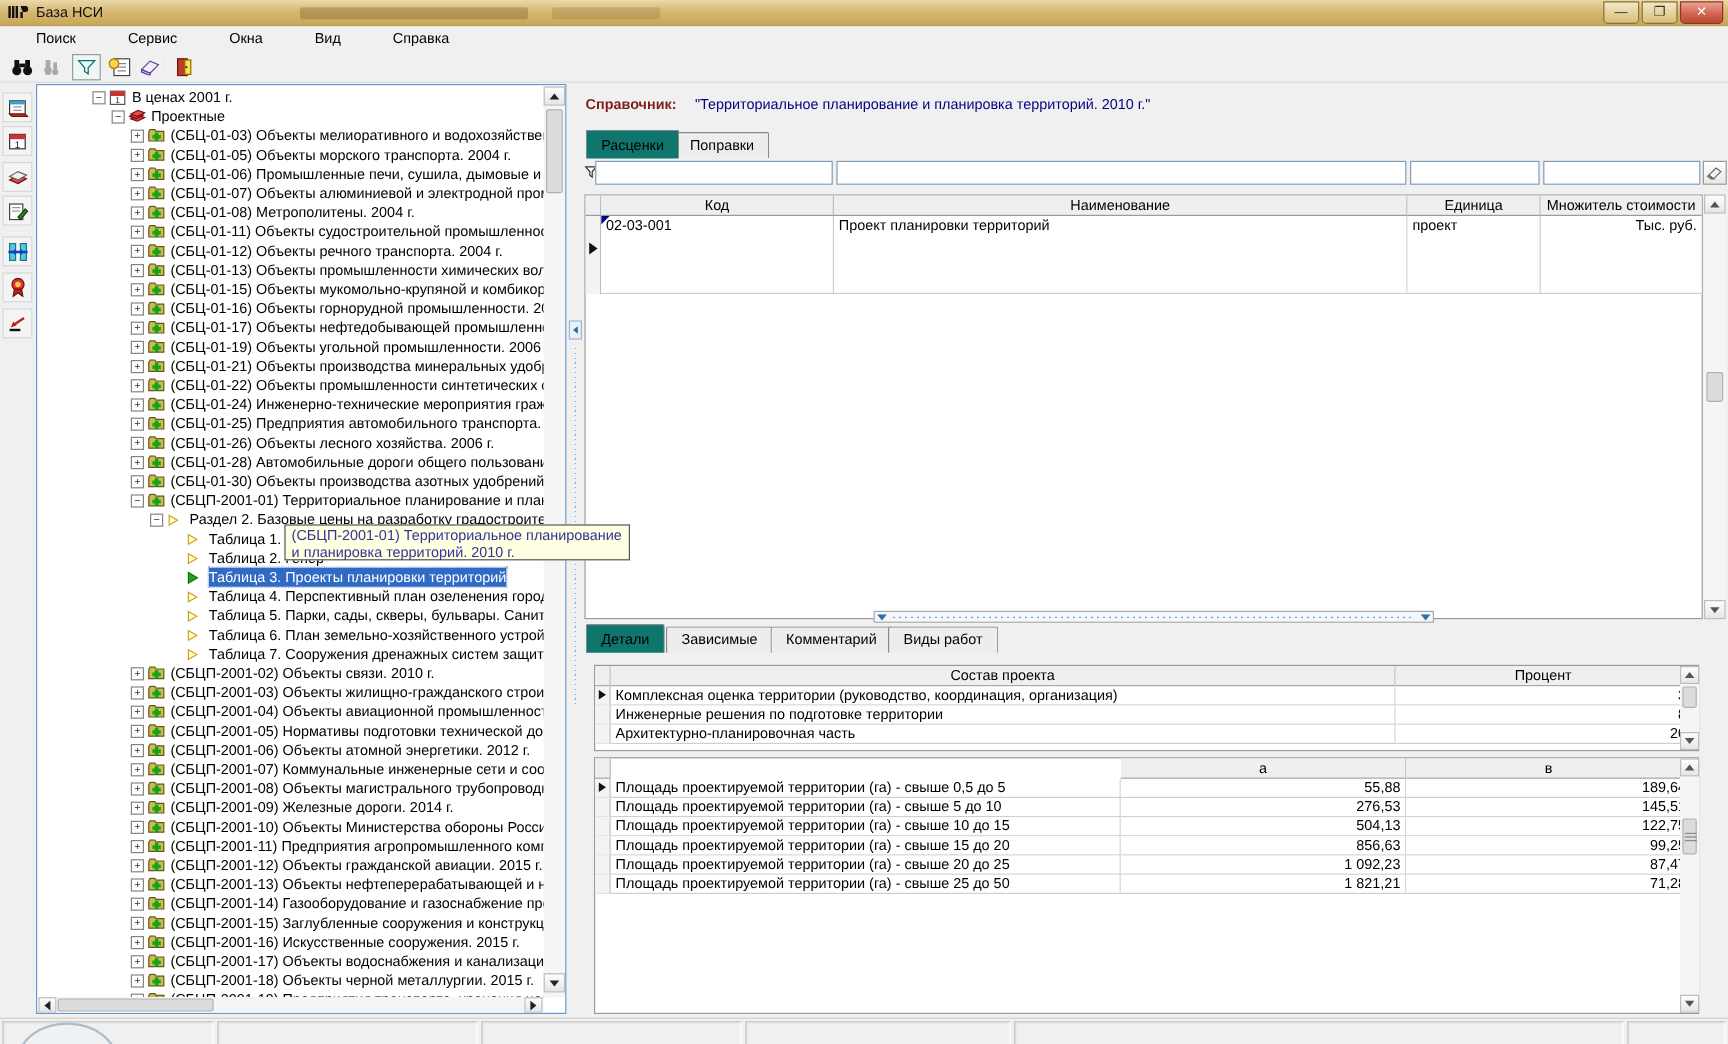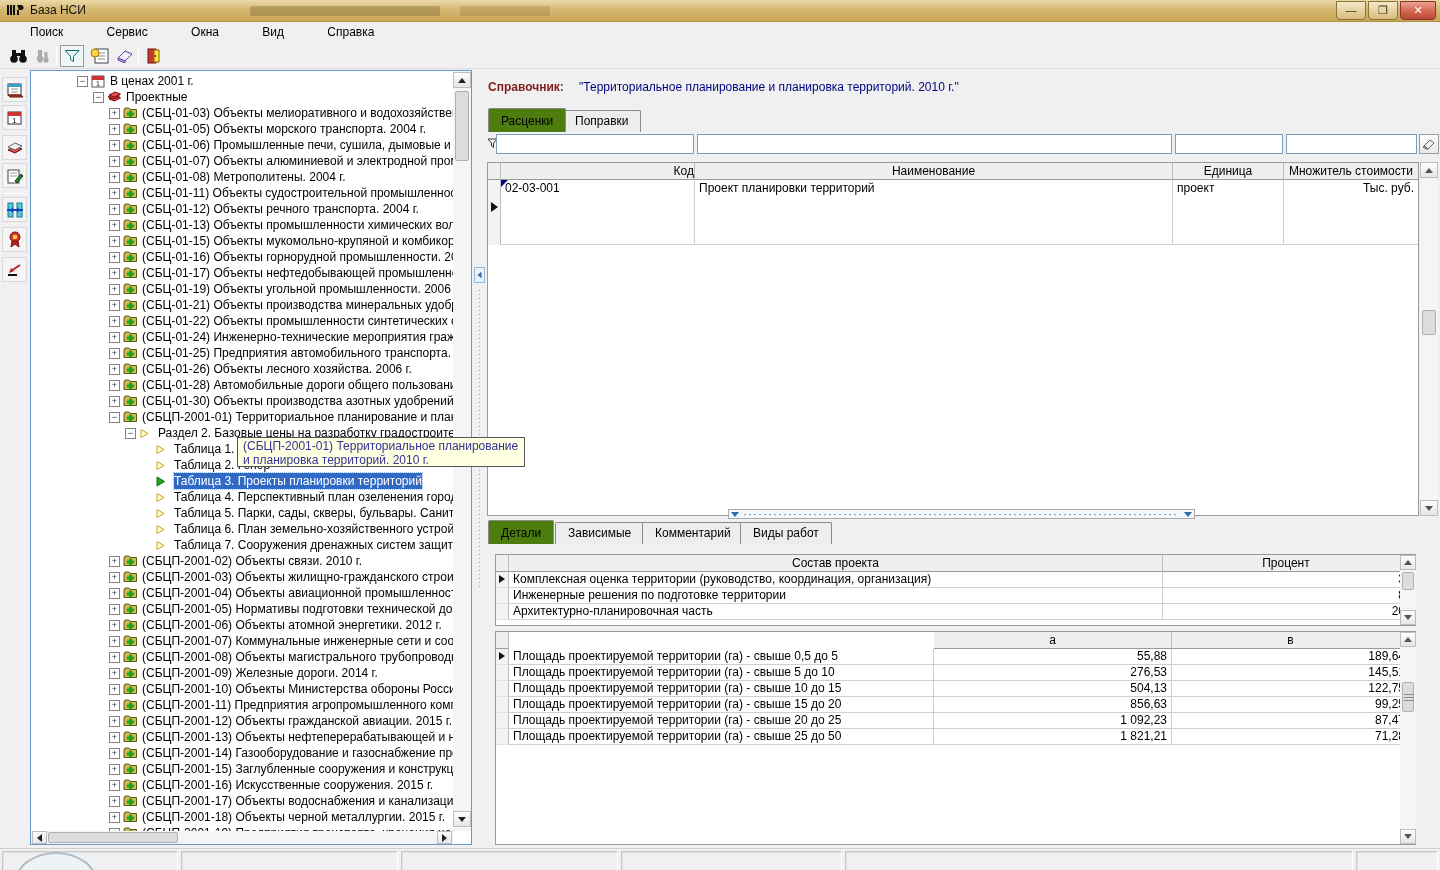--- a/index.html
+++ b/index.html
@@ -65,21 +65,21 @@
     background:repeating-linear-gradient(#88aacc 0 1px, transparent 1px 4px); }
 
   
   .right-panel { position:absolute; left:487px; top:70px; width:953px; height:778px; background:#f0f0f0; }
   .ref-line { position:absolute; left:1px; top:10px; white-space:nowrap; }
   .ref-label { color:#7f1d1d; font-weight:bold; }
   .ref-value { color:#000080; margin-left:12px; }
 
   .tab { position:absolute; height:22px; padding:0 12px; line-height:20px; font-size:12px;
     border:1px solid #898989; border-bottom:none; border-radius:2px 2px 0 0; background:#ededed; }
-  .tab.active { background:#4d7c0f; height:24px; margin-top:-2px; line-height:24px; z-index:2; }
+  .tab.active { background:#0f766e; height:24px; margin-top:-2px; line-height:24px; z-index:2; }
 
   .filter-funnel { position:absolute; left:0px; top:68px; }
   .filter-box { position:absolute; top:64px; height:20px; background:#fff; border:1px solid #7f9db9; }
   .eraser-btn { position:absolute; left:932px; top:64px; width:20px; height:20px; border:1px solid #9a9a9a;
     background:linear-gradient(#fefefe,#e9e9e9); display:flex; align-items:center; justify-content:center; }
 
   
   .grid-border { position:absolute; background:#fff; border:1px solid #9a9a9a; }
   .gh { position:absolute; background:#efefef; border-right:1px solid #bdbdbd; border-bottom:1px solid #9a9a9a;
         text-align:center; font-size:12px; line-height:16px; height:17px; overflow:hidden; }
@@ -730,21 +730,21 @@
     <input class="filter-box" style="left: 799px; width: 131px;">
     <div class="eraser-btn">
       <svg width="14" height="11">
           <path d="M2 7 L8 1 L12 4 L6 10 Z" fill="#f2f2f2" stroke="#666"></path>
           <path d="M2 7 L6 10 L4 10 L1 8 Z" fill="#cfcfcf" stroke="#666"></path>
         </svg>
     </div>
 
     <div class="grid-border" style="left:0; top:92px; width:932px; height:354px;">
       <div class="gh" style="left:0; top:0; width:13px;"></div>
-      <div class="gh" style="left:13px; top:0; width:194px;text-align:right;">Код</div>
+      <div class="gh" style="left:13px; top:0; width:194px;">Код</div>
       <div class="gh" style="left:207px; top:0; width:478px;">Наименование</div>
       <div class="gh" style="left:685px; top:0; width:111px;">Единица измерения</div>
       <div class="gh" style="left:796px; top:0; width:134px; border-right:none;">Множитель стоимости</div>
 
       <div class="selcol" style="left:0; top:17px; width:13px; height:65px;">
         <span class="rowmark" style="top:22px;"></span>
       </div>
       <div class="cell" style="left:13px; top:17px; width:194px; height:65px;">
         <span class="corner-tri"></span>
         <span>02-03-001</span>

